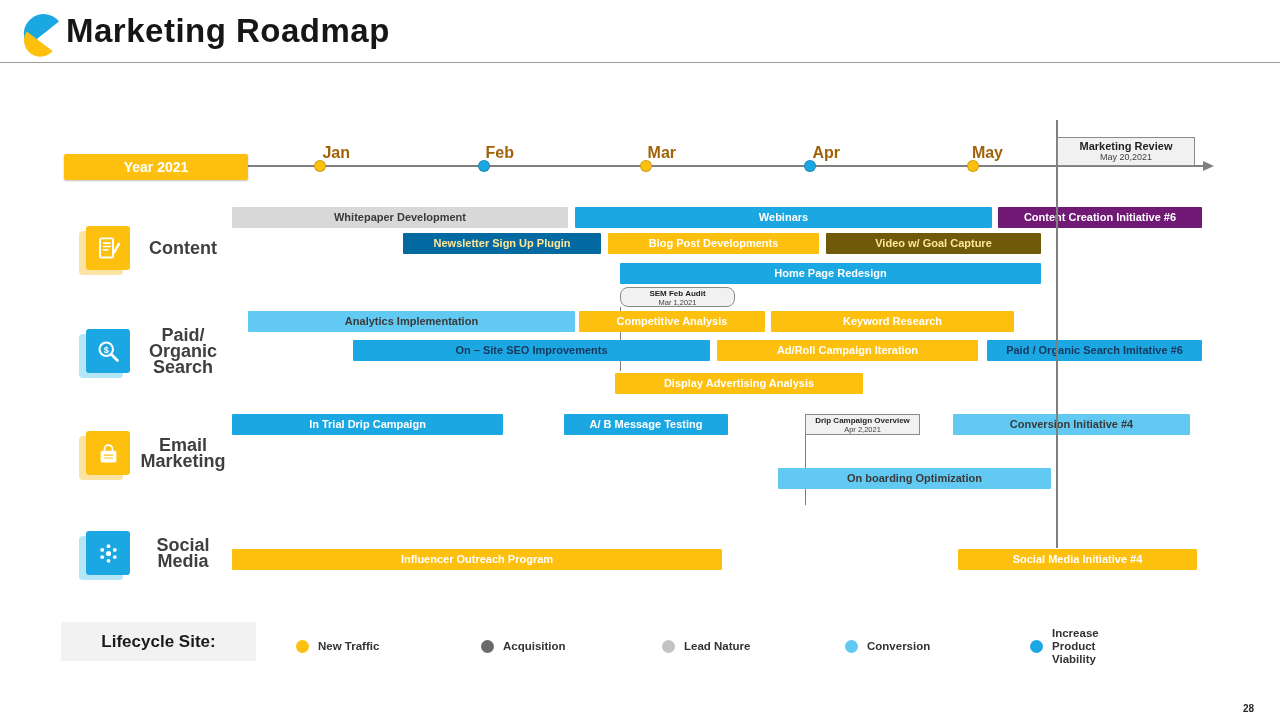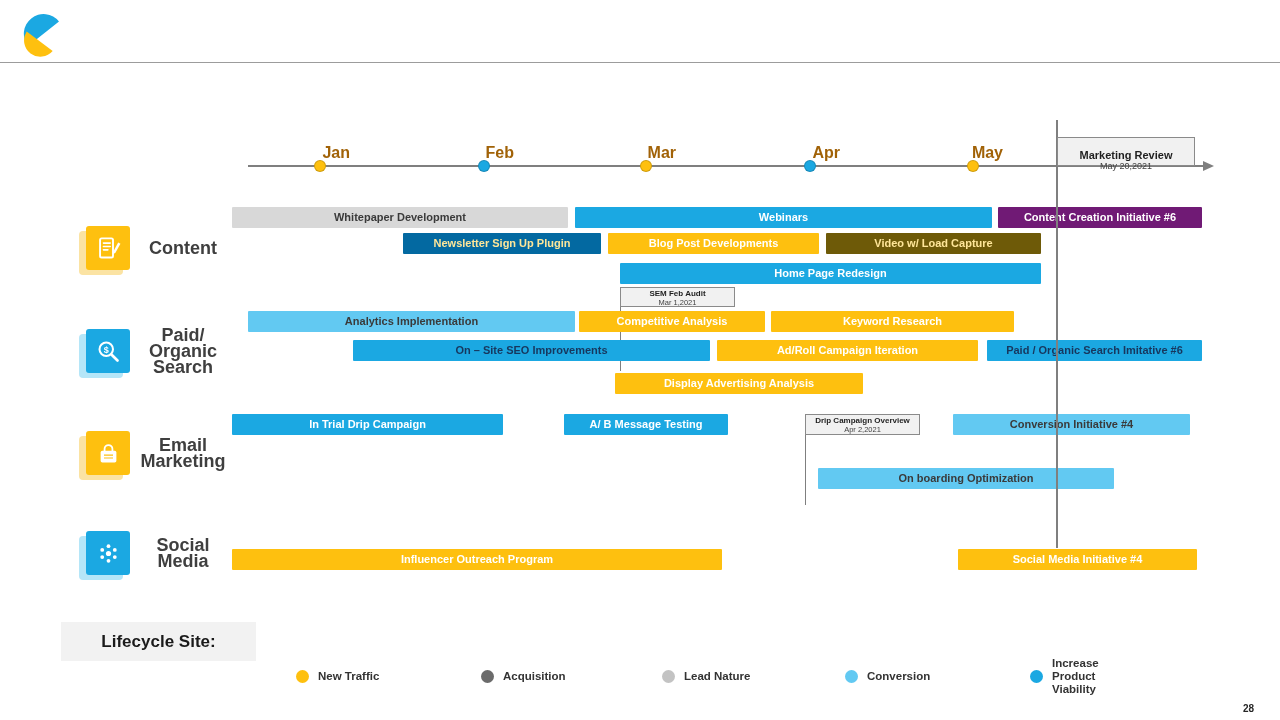--- a/index.html
+++ b/index.html
@@ -21,21 +21,21 @@
   .tl-arrow{position:absolute;left:1203px;top:161px;width:0;height:0;border-left:11px solid #7f7f7f;
             border-top:5px solid transparent;border-bottom:5px solid transparent;z-index:1;}
   .tl-divider{position:absolute;left:1056px;top:120px;width:2px;height:428px;background:#7f7f7f;z-index:5;}
   .month{position:absolute;z-index:3;}
   .month-label{position:absolute;width:60px;left:-30px;top:-22px;text-align:right;
                font-size:16px;font-weight:bold;color:#a16207;}
   .month-dot{position:absolute;left:-6px;top:-6px;width:12px;height:12px;border-radius:50%;
              border:1px solid rgba(0,0,0,.18);box-sizing:border-box;}
 
   .review-box{position:absolute;left:1057px;top:137px;width:138px;height:29px;background:#f1f1f1;
-              border:1px solid #8a8a8a;z-index:6;text-align:center;box-sizing:border-box;padding-top:11px;}
+              border:1px solid #8a8a8a;z-index:6;text-align:center;box-sizing:border-box;padding-top:2px;}
   .review-title{font-size:11px;font-weight:bold;color:#1f1f1f;line-height:12px;}
   .review-date{font-size:9px;color:#3f3f3f;line-height:11px;}
 
   
   .lane-shadow{position:absolute;width:44px;height:44px;border-radius:4px;z-index:1;}
   .lane-icon{position:absolute;width:44px;height:44px;border-radius:3px;z-index:2;
              display:flex;align-items:center;justify-content:center;}
   .lane-label{position:absolute;left:132px;width:102px;text-align:center;z-index:2;
               font-size:18px;font-weight:bold;color:#3f3f3f;line-height:16px;
               display:flex;flex-direction:column;justify-content:center;height:44px;}
@@ -47,38 +47,40 @@
   
   .callout{position:absolute;background:#f1f1f1;border:1px solid #8a8a8a;z-index:6;
            text-align:center;box-sizing:border-box;}
   .callout-title{font-size:8px;font-weight:bold;color:#1f1f1f;line-height:9px;margin-top:1px;}
   .callout-date{font-size:7.5px;color:#3f3f3f;line-height:9px;}
   .callout-line{position:absolute;width:1px;background:#7f7f7f;z-index:1;}
 
   
   .legend-title{position:absolute;left:61px;top:622px;width:195px;height:39px;background:#f2f2f2;
                 font-size:17px;font-weight:bold;color:#1a1a1a;text-align:center;line-height:39px;}
-  .legend-item{position:absolute;top:634px;display:flex;align-items:center;gap:9px;height:24px;margin-top:30px;}
+  .legend-item{position:absolute;top:634px;display:flex;align-items:center;gap:9px;height:24px;}
   .legend-dot{width:13px;height:13px;border-radius:50%;flex:none;}
   .legend-label{font-size:11.5px;font-weight:bold;color:#333;line-height:13px;}
   .legend-label.wrap{width:86px;white-space:normal;}
 
   .page-number{position:absolute;right:26px;bottom:6px;font-size:10px;font-weight:bold;color:#262626;}
 </style>
 </head>
 <body>
 
 <div class="slide">
 
   <svg class="logo" width="46" height="52" viewBox="0 0 46 52">
     <path d="M10 36 A19.7 19.7 0 0 1 44 16 Z" fill="#1BA8E2" transform="rotate(-8 26 22)"></path>
     <path d="M12 22 A16.3 16.3 0 0 0 35 45 Z" fill="#FEC00F" transform="rotate(-8 22 32)"></path>
   </svg>
+  <div class="title">Marketing Roadmap</div>
   <div class="title-rule"></div>
 
+  <div class="year-box">Year 2021</div>
   <div class="tl-line"></div>
   <div class="tl-arrow"></div>
   <div class="tl-divider"></div>
   <div id="months">
       <div class="month" style="left: 320px; top: 166px;">
         <div class="month-label">Jan</div>
         <div class="month-dot" style="background: rgb(254, 192, 15);"></div>
       </div>
       <div class="month" style="left: 484px; top: 166px;">
         <div class="month-label">Feb</div>
@@ -154,39 +156,39 @@
       <div class="lane-label" style="top: 531px;">
         <div>Social Media</div>
       </div>
     </div>
   <div id="bars">
       <div class="bar" style="left: 232px; top: 207px; width: 336px; background: rgb(216, 216, 216); color: rgb(58, 58, 58);">Whitepaper Development</div>
       <div class="bar" style="left: 575px; top: 207px; width: 417px; background: rgb(27, 168, 226); color: rgb(255, 255, 255);">Webinars</div>
       <div class="bar" style="left: 998px; top: 207px; width: 204px; background: #701a75; color: rgb(255, 255, 255);">Content Creation Initiative #6</div>
       <div class="bar" style="left: 403px; top: 233px; width: 198px; background: #0369a1; color: rgb(255, 230, 153);">Newsletter Sign Up Plugin</div>
       <div class="bar" style="left: 608px; top: 233px; width: 211px; background: rgb(254, 192, 15); color: rgb(255, 255, 255);">Blog Post Developments</div>
-      <div class="bar" style="left: 826px; top: 233px; width: 215px; background: rgb(110, 90, 8); color: rgb(255, 230, 153);">Video w/ Load Capture</div>
+      <div class="bar" style="left: 826px; top: 233px; width: 215px; background: rgb(110, 90, 8); color: rgb(255, 230, 153);">Video w/ Goal Capture</div>
       <div class="bar" style="left: 620px; top: 263px; width: 421px; background: rgb(27, 168, 226); color: rgb(255, 255, 255);">Home Page Redesign</div>
       <div class="bar" style="left: 248px; top: 311px; width: 327px; background: rgb(98, 201, 242); color: rgb(58, 58, 58);">Analytics Implementation</div>
       <div class="bar" style="left: 579px; top: 311px; width: 186px; background: rgb(254, 192, 15); color: rgb(255, 255, 255);">Competitive  Analysis</div>
       <div class="bar" style="left: 771px; top: 311px; width: 243px; background: rgb(254, 192, 15); color: rgb(255, 255, 255);">Keyword Research</div>
       <div class="bar" style="left: 353px; top: 340px; width: 357px; background: rgb(27, 168, 226); color: rgb(23, 55, 94);">On – Site SEO Improvements</div>
       <div class="bar" style="left: 717px; top: 340px; width: 261px; background: rgb(254, 192, 15); color: rgb(255, 255, 255);">Ad/Roll Campaign Iteration</div>
       <div class="bar" style="left: 987px; top: 340px; width: 215px; background: rgb(27, 168, 226); color: rgb(23, 55, 94);">Paid / Organic Search Imitative #6</div>
       <div class="bar" style="left: 615px; top: 373px; width: 248px; background: rgb(254, 192, 15); color: rgb(255, 255, 255);">Display Advertising  Analysis</div>
       <div class="bar" style="left: 232px; top: 414px; width: 271px; background: rgb(27, 168, 226); color: rgb(255, 255, 255);">In Trial Drip Campaign</div>
       <div class="bar" style="left: 564px; top: 414px; width: 164px; background: rgb(27, 168, 226); color: rgb(255, 255, 255);">A/ B Message Testing</div>
       <div class="bar" style="left: 953px; top: 414px; width: 237px; background: rgb(98, 201, 242); color: rgb(58, 58, 58);">Conversion  Initiative #4</div>
-      <div class="bar" style="left: 778px; top: 468px; width: 296px; background: rgb(98, 201, 242); color: rgb(58, 58, 58); margin-left: 40px;">On boarding  Optimization</div>
+      <div class="bar" style="left: 778px; top: 468px; width: 273px; background: rgb(98, 201, 242); color: rgb(58, 58, 58);">On boarding  Optimization</div>
       <div class="bar" style="left: 232px; top: 549px; width: 490px; background: rgb(254, 192, 15); color: rgb(255, 255, 255);">Influencer Outreach  Program</div>
       <div class="bar" style="left: 958px; top: 549px; width: 239px; background: rgb(254, 192, 15); color: rgb(255, 255, 255);">Social Media Initiative  #4</div>
     </div>
   <div id="callouts">
       <div class="callout-line" style="left: 620px; top: 307px; height: 64px;"></div>
-      <div class="callout" style="left: 620px; top: 287px; width: 115px; height: 20px;">
+      <div class="callout" style="left: 620px; top: 287px; width: 115px; height: 20px; border-radius: 8px;">
         <div class="callout-title">SEM Feb Audit</div>
         <div class="callout-date">Mar 1,2021</div>
       </div>
       <div class="callout-line" style="left: 805px; top: 435px; height: 70px;"></div>
       <div class="callout" style="left: 805px; top: 414px; width: 115px; height: 21px;">
         <div class="callout-title">Drip Campaign Overview</div>
         <div class="callout-date">Apr 2,2021</div>
       </div>
     </div>
 

